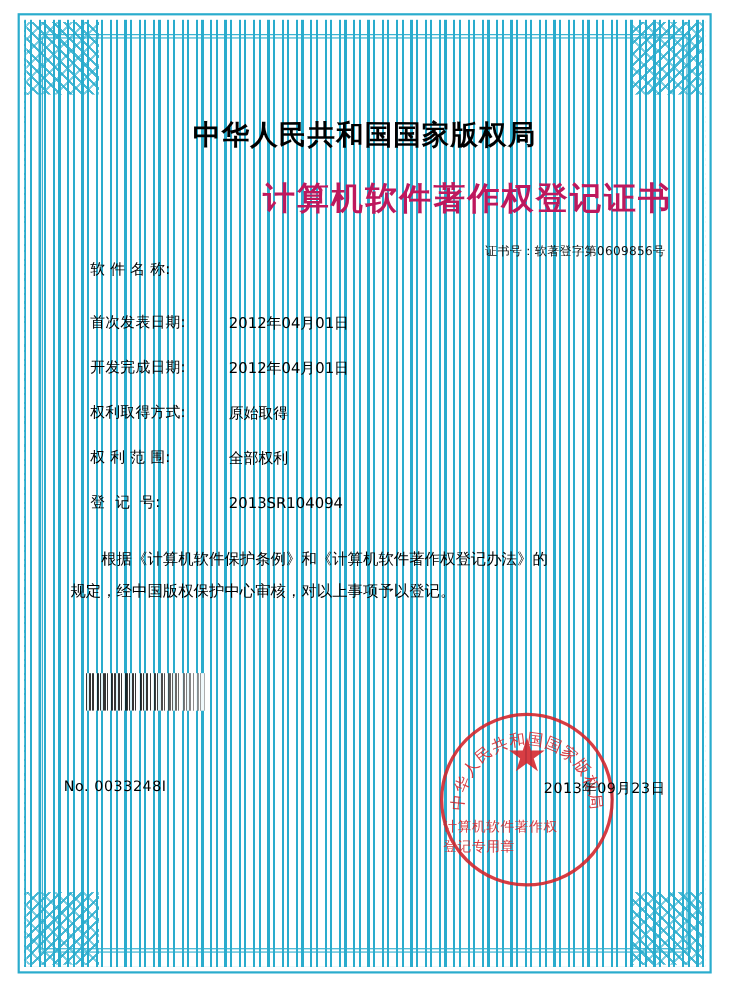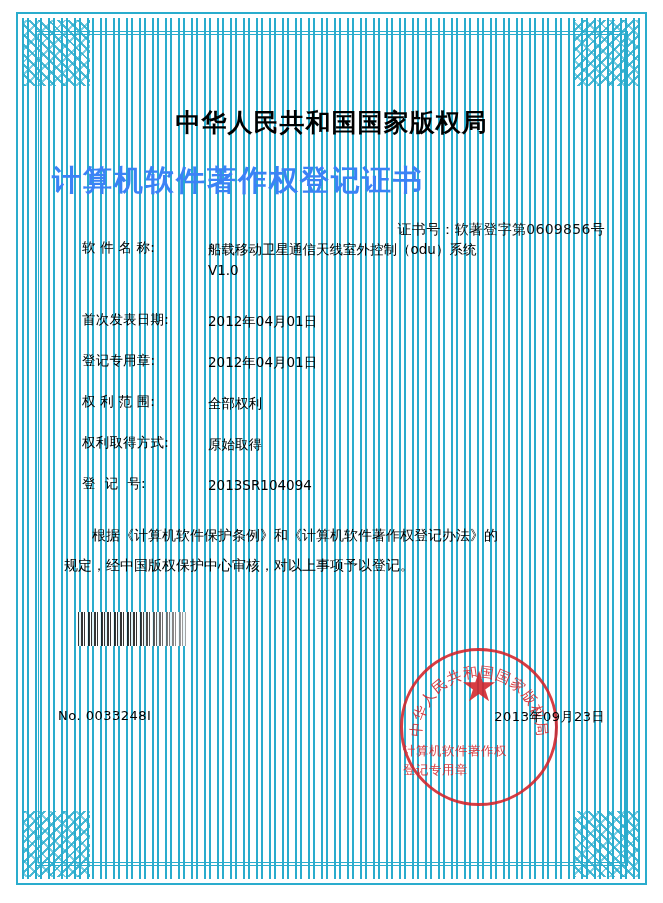--- a/index.html
+++ b/index.html
@@ -101,31 +101,31 @@
   .title-main {
     text-align: center;
     font-family: "DejaVu Sans", "Liberation Sans", sans-serif;
     font-size: 25px;
     font-weight: bold;
     letter-spacing: 1px;
     color: #000000;
     margin-top: 58px;
   }
   .title-sub {
-    text-align: left;
+    text-align: right;
     font-size: 29px;
     font-weight: bold;
     letter-spacing: 2px;
-    color: #3b82f6;
+    color: #be185d;
     margin-top: 22px;
   }
 
   .cert-no {
     text-align: right;
-    font-size: 14px;
+    font-size: 11px;
     color: #111111;
     margin-top: 20px;
     padding-right: 6px;
     letter-spacing: 0.3px;
   }
 
   .fields {
     padding-left: 30px;
     padding-right: 10px;
   }
@@ -268,45 +268,43 @@
 
     <div class="title-main">中华人民共和国国家版权局</div>
     <div class="title-sub">计算机软件著作权登记证书</div>
 
     <div class="cert-no">证书号：软著登字第0609856号</div>
 
     <div class="fields">
 
       <div class="field-row tall">
         <div class="field-label wide">软 件 名 称:</div>
-        <div class="field-value" style="white-space: pre-line;">船载移动卫星通信天线室外控制（odu）系统
-V1.0</div>
       </div>
 
 
       <div class="gap-lg"></div>
 
       <div class="field-row tall">
         <div class="field-label wide">首次发表日期:</div>
         <div class="field-value">2012年04月01日</div>
       </div>
 
       <div class="field-row tall">
-        <div class="field-label wide">登记专用章:</div>
+        <div class="field-label wide">开发完成日期:</div>
         <div class="field-value">2012年04月01日</div>
+      </div>
+
+      <div class="field-row tall">
+        <div class="field-label wide">权利取得方式:</div>
+        <div class="field-value">原始取得</div>
       </div>
 
       <div class="field-row tall">
         <div class="field-label wide">权 利 范 围:</div>
         <div class="field-value">全部权利</div>
-      </div>
-
-      <div class="field-row tall">
-        <div class="field-label wide">权利取得方式:</div>
-        <div class="field-value">原始取得</div>
       </div>
 
       <div class="field-row tall">
         <div class="field-label wide">登  记  号:</div>
         <div class="field-value">2013SR104094</div>
       </div>
 
     </div>
 
     <div class="body-text">

